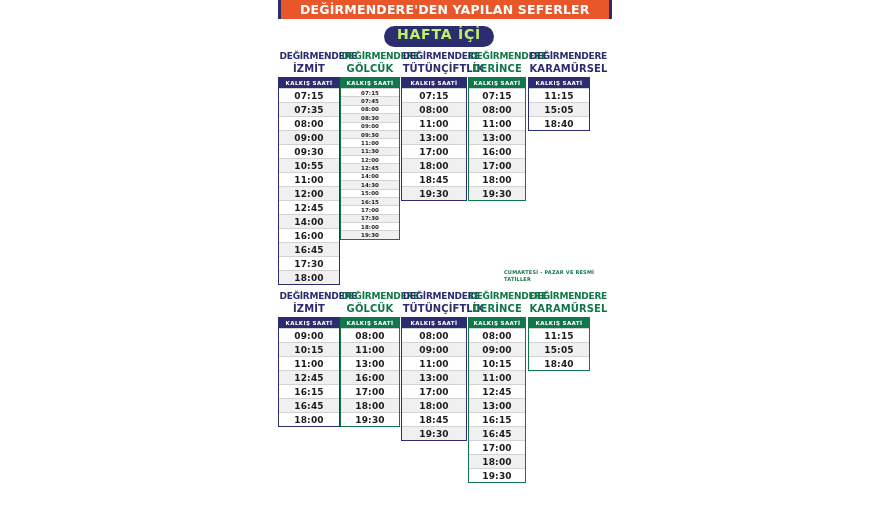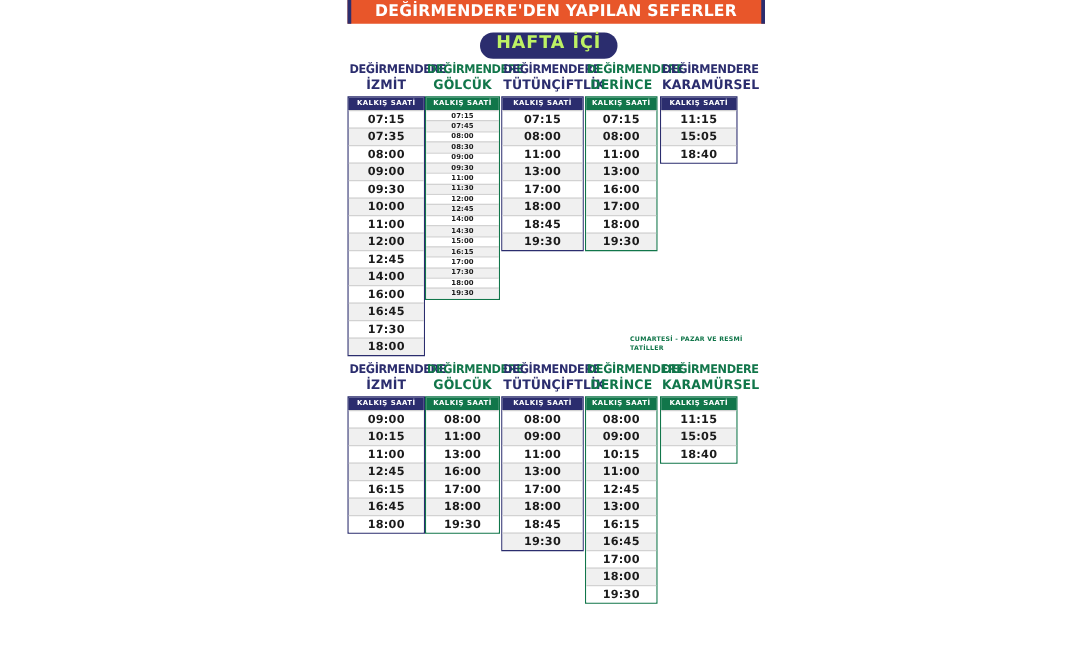--- a/index.html
+++ b/index.html
@@ -173,21 +173,21 @@
           <span class="city">DEĞİRMENDERE</span>
           <span class="dest">İZMİT</span>
         </div>
         <div class="table navy">
           <div class="table-head navy">KALKIŞ SAATİ</div>
           <div class="time-cell">07:15</div>
           <div class="time-cell">07:35</div>
           <div class="time-cell">08:00</div>
           <div class="time-cell">09:00</div>
           <div class="time-cell">09:30</div>
-          <div class="time-cell">10:00</div>
+          <div class="time-cell">10:55</div>
           <div class="time-cell">11:00</div>
           <div class="time-cell">12:00</div>
           <div class="time-cell">12:45</div>
           <div class="time-cell">14:00</div>
           <div class="time-cell">16:00</div>
           <div class="time-cell">16:45</div>
           <div class="time-cell">17:30</div>
           <div class="time-cell">18:00</div>
         </div>
       </div>

